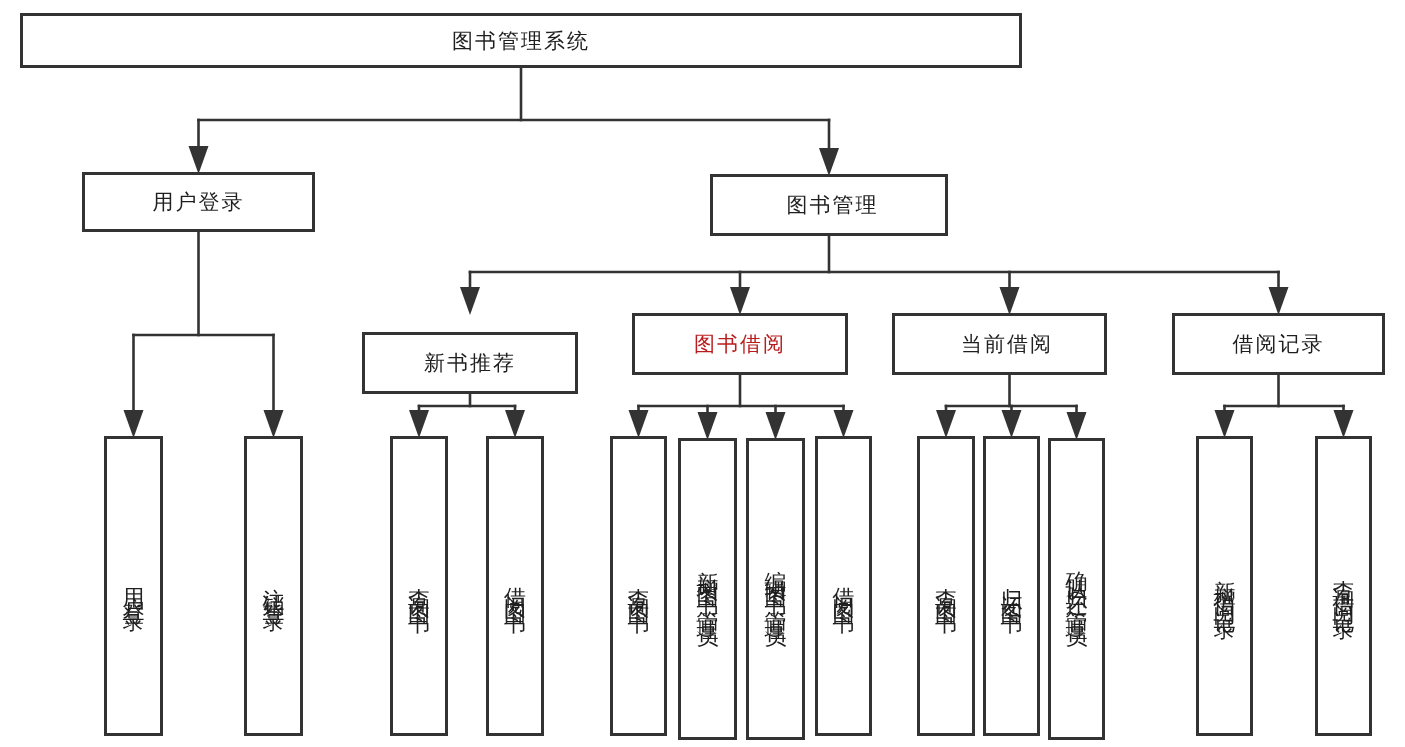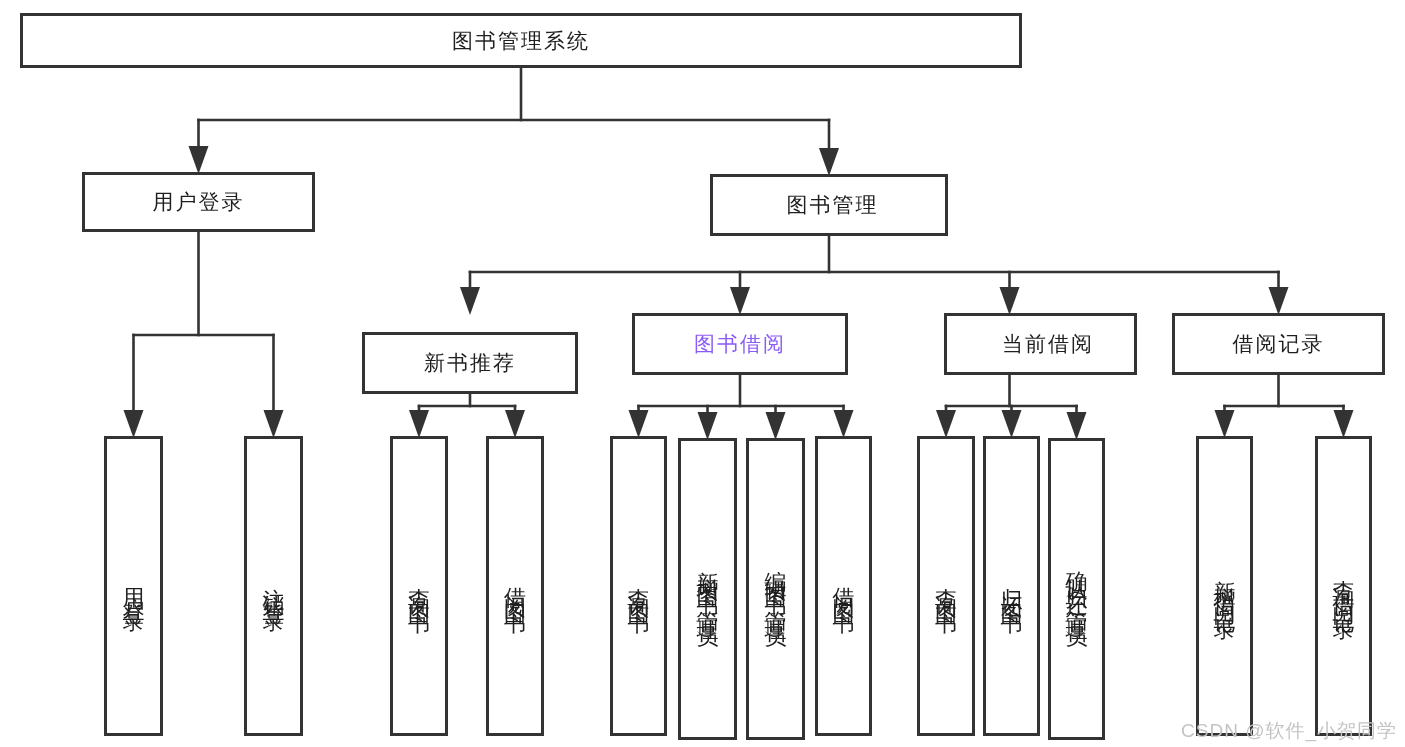--- a/index.html
+++ b/index.html
@@ -106,37 +106,36 @@
       <polygon points="1001.5,410 1021.5,410 1011.5,438" fill="#333333"></polygon>
       <line x1="1076.5" y1="406" x2="1076.5" y2="422" stroke="#333333" stroke-width="2.6" stroke-linecap="square"></line>
       <polygon points="1066.5,412 1086.5,412 1076.5,440" fill="#333333"></polygon>
       <line x1="1278.5" y1="375" x2="1278.5" y2="406" stroke="#333333" stroke-width="2.6" stroke-linecap="square"></line>
       <line x1="1224.5" y1="406" x2="1343.5" y2="406" stroke="#333333" stroke-width="2.6" stroke-linecap="square"></line>
       <line x1="1224.5" y1="406" x2="1224.5" y2="420" stroke="#333333" stroke-width="2.6" stroke-linecap="square"></line>
       <polygon points="1214.5,410 1234.5,410 1224.5,438" fill="#333333"></polygon>
       <line x1="1343.5" y1="406" x2="1343.5" y2="420" stroke="#333333" stroke-width="2.6" stroke-linecap="square"></line>
       <polygon points="1333.5,410 1353.5,410 1343.5,438" fill="#333333"></polygon>
     </svg>
-  <div id="watermark">CSDN @软件_小贺同学</div>
 <div class="node" style="left: 20px; top: 13px; width: 1002px; height: 55px; border-color: rgb(51, 51, 51); background: rgb(255, 255, 255); color: rgb(31, 31, 31);">
       <span class="node-label">图书管理系统</span>
     </div>
     <div class="node" style="left: 82px; top: 172px; width: 233px; height: 60px; border-color: rgb(51, 51, 51); background: rgb(255, 255, 255); color: rgb(31, 31, 31);">
       <span class="node-label">用户登录</span>
     </div>
     <div class="node" style="left: 710px; top: 174px; width: 238px; height: 62px; border-color: rgb(51, 51, 51); background: rgb(255, 255, 255); color: rgb(31, 31, 31); padding-left: 7px;">
       <span class="node-label">图书管理</span>
     </div>
     <div class="node" style="left: 362px; top: 313px; width: 216px; height: 62px; border-color: rgb(51, 51, 51); background: rgb(255, 255, 255); color: rgb(31, 31, 31); margin-top: 19px;">
       <span class="node-label">新书推荐</span>
     </div>
-    <div class="node" style="left: 632px; top: 313px; width: 216px; height: 62px; border-color: rgb(51, 51, 51); background: rgb(255, 255, 255); color: #8b5cf6;">
+    <div class="node" style="left: 632px; top: 313px; width: 216px; height: 62px; border-color: rgb(51, 51, 51); background: rgb(255, 255, 255); color: #b91c1c;">
       <span class="node-label">图书借阅</span>
     </div>
-    <div class="node" style="left: 944px; top: 313px; width: 193px; height: 62px; border-color: rgb(51, 51, 51); background: rgb(255, 255, 255); color: rgb(31, 31, 31); padding-left: 15px;">
+    <div class="node" style="left: 892px; top: 313px; width: 215px; height: 62px; border-color: rgb(51, 51, 51); background: rgb(255, 255, 255); color: rgb(31, 31, 31); padding-left: 15px;">
       <span class="node-label">当前借阅</span>
     </div>
     <div class="node" style="left: 1172px; top: 313px; width: 213px; height: 62px; border-color: rgb(51, 51, 51); background: rgb(255, 255, 255); color: rgb(31, 31, 31);">
       <span class="node-label">借阅记录</span>
     </div>
     <div class="node vertical" style="left: 104px; top: 436px; width: 59px; height: 300px; border-color: rgb(51, 51, 51); background: rgb(255, 255, 255); color: rgb(31, 31, 31);">
       <span class="node-label">用户登录</span>
     </div>
     <div class="node vertical" style="left: 244px; top: 436px; width: 59px; height: 300px; border-color: rgb(51, 51, 51); background: rgb(255, 255, 255); color: rgb(31, 31, 31);">
       <span class="node-label">注销登录</span>

